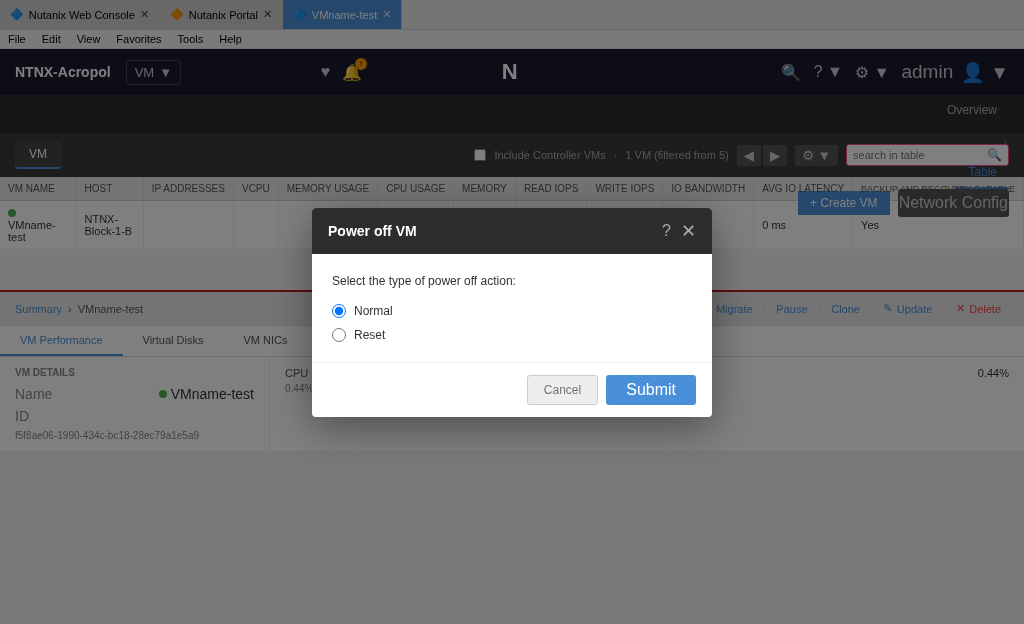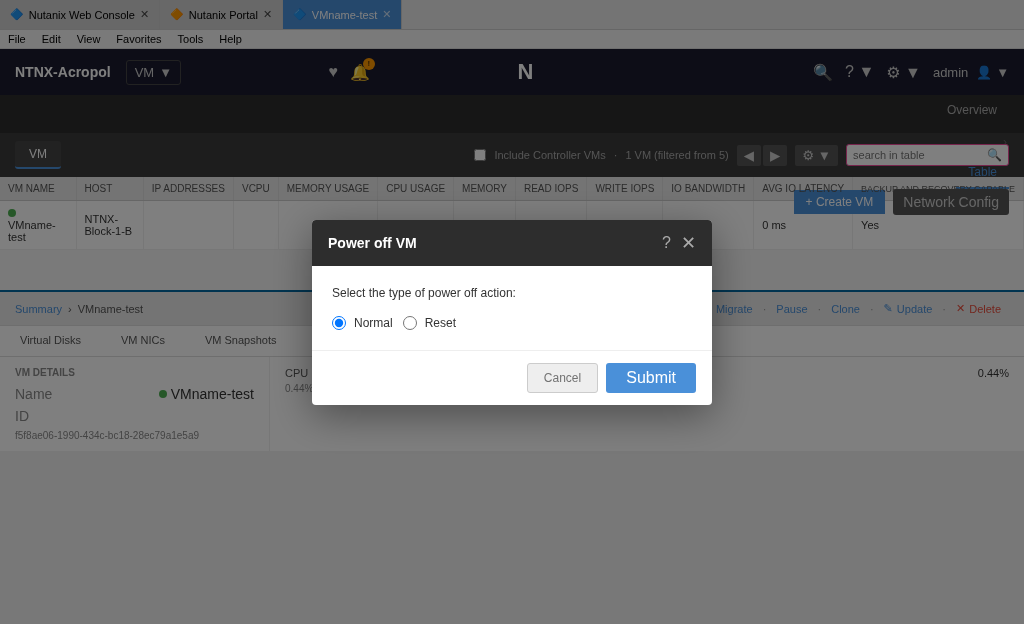--- a/index.html
+++ b/index.html
@@ -29,38 +29,38 @@
       padding: 0 15px;
       gap: 15px;
       color: white;
     }
     .brand { font-size: 14px; font-weight: bold; color: white; }
     .vm-selector { display: flex; align-items: center; gap: 5px; color: #ccc; font-size: 13px; cursor: pointer; padding: 4px 8px; border: 1px solid #444; border-radius: 3px; }
     .header-icons { display: flex; align-items: center; gap: 12px; margin-left: auto; }
     .header-icon { color: #ccc; cursor: pointer; font-size: 16px; position: relative; }
     .notification-badge { position: absolute; top: -5px; right: -5px; background: #f90; color: #000; border-radius: 50%; width: 12px; height: 12px; font-size: 8px; display: flex; align-items: center; justify-content: center; }
     .nutanix-logo { color: white; font-size: 22px; font-weight: bold; margin: 0 auto; }
-    .admin-section { display: flex; align-items: center; gap: 8px; color: #ccc; font-size: 13px; }
+    .admin-section { display: flex; align-items: center; gap: 8px; color: #ccc; font-size: 19px; }
 
     
     .nav-bar {
       background: #2d2d2d;
       height: 38px;
       display: flex;
       align-items: flex-end;
       padding: 0 15px;
       gap: 0;
       flex-direction: column;
     }
     .nav-item { color: #aaa; padding: 8px 12px; cursor: pointer; font-size: 12px; border-bottom: 2px solid transparent; }
     .nav-item.active { color: #4a90d9; border-bottom: 2px solid #4a90d9; }
     .nav-separator { color: #666; padding: 8px 2px; }
     .nav-actions { margin-left: auto; display: flex; gap: 8px; align-items: center; padding-bottom: 4px; }
     .btn-create-vm { background: #4a90d9; color: white; border: none; padding: 5px 12px; border-radius: 0; cursor: pointer; font-size: 12px; }
-    .btn-network-config { background: #555; color: #ccc; border: none; padding: 5px 10px; border-radius: 3px; cursor: pointer; font-size: 14px; }
+    .btn-network-config { background: #555; color: #ccc; border: none; padding: 5px 1px; border-radius: 3px; cursor: pointer; font-size: 16px; }
 
     
     .toolbar {
       background: #3a3a3a;
       padding: 8px 15px;
       display: flex;
       align-items: center;
       gap: 10px;
     }
     .vm-button { background: #555; color: white; border: none; padding: 6px 14px; border-radius: 3px; cursor: pointer; font-size: 12px; }
@@ -75,21 +75,21 @@
     .search-input { border: none; outline: none; font-size: 11px; width: 130px; }
 
     
     .table-container { background: #f5f5f5; overflow: auto; max-height: 200px; }
     .data-table { width: 100%; border-collapse: collapse; font-size: 11px; }
     .data-table th { background: #e8e8e8; padding: 6px 8px; text-align: left; border-bottom: 1px solid #ccc; border-right: 1px solid #ddd; color: #555; font-weight: normal; font-size: 10px; text-transform: uppercase; white-space: nowrap; }
     .data-table td { padding: 6px 8px; border-bottom: 1px solid #eee; border-right: 1px solid #eee; background: white; color: #333; }
     .status-dot { display: inline-block; width: 8px; height: 8px; border-radius: 50%; background: #4caf50; margin-right: 5px; }
 
     
-    .bottom-panel { background: #f5f5f5; border-top: 2px solid #0369a1; }
+    .bottom-panel { background: #f5f5f5; border-top: 2px solid #b91c1c; }
     .bottom-header { background: #e8e8e8; padding: 6px 15px; display: flex; align-items: center; gap: 6px; font-size: 11px; color: #555; border-bottom: 1px solid #ddd; }
     .bottom-breadcrumb { color: #4a90d9; cursor: pointer; }
     .bottom-actions { display: flex; align-items: center; gap: 0; flex-wrap: nowrap; overflow: hidden; }
     .action-item { color: #4a90d9; cursor: pointer; font-size: 11px; padding: 4px 8px; white-space: nowrap; display: flex; align-items: center; gap: 4px; }
     .action-sep { color: #999; padding: 4px 2px; }
     .delete-action { color: #e74c3c; }
 
     
     .tabs-row { display: flex; background: white; border-bottom: 1px solid #ddd; }
     .tab-item { padding: 8px 20px; cursor: pointer; font-size: 11px; color: #555; border-bottom: 2px solid transparent; }
@@ -131,21 +131,21 @@
       align-items: center;
       justify-content: space-between;
       border-radius: 4px 4px 0 0;
     }
     .modal-title { font-size: 14px; font-weight: bold; }
     .modal-header-icons { display: flex; gap: 10px; align-items: center; }
     .modal-help { color: #aaa; cursor: pointer; font-size: 16px; }
     .modal-close { color: #aaa; cursor: pointer; font-size: 18px; }
     .modal-body { padding: 20px; }
     .modal-question { font-size: 12px; color: #333; margin-bottom: 16px; }
-    .radio-group { display: flex; flex-direction: row; gap: 10px; }
+    .radio-group { display: flex; flex-direction: column; gap: 10px; }
     .radio-item { display: flex; align-items: center; gap: 8px; font-size: 12px; color: #333; cursor: pointer; }
     .radio-item input[type="radio"] { width: 14px; height: 14px; cursor: pointer; }
     .modal-footer { padding: 12px 16px; display: flex; justify-content: flex-end; gap: 8px; border-top: 1px solid #eee; }
     .btn-cancel { background: #eee; color: #737373; border: 1px solid #ccc; padding: 6px 16px; border-radius: 3px; cursor: pointer; font-size: 12px; }
     .btn-submit { background: #4a90d9; color: white; border: none; padding: 6px 20px; border-radius: 3px; cursor: pointer; font-size: 16px; }
 
     .small-green-dot { display: inline-block; width: 8px; height: 8px; border-radius: 50%; background: #4caf50; }
   </style>
 </head>
 <body>
@@ -314,20 +314,21 @@
       </span>
       <span class="action-sep">·</span>
       <span class="action-item delete-action">
         <span>✕</span>
         <span>Delete</span>
       </span>
     </div>
   </div>
 
   <div class="tabs-row">
+    <div class="tab-item active">VM Performance</div>
     <div class="tab-item">Virtual Disks</div>
     <div class="tab-item">VM NICs</div>
     <div class="tab-item">VM Snapshots</div>
     <div class="tab-item">VM Tasks</div>
   </div>
 
   <div class="vm-details-section">
     <div class="vm-details-left">
       <div class="vm-details-title">VM DETAILS</div>
       <div class="detail-row">

